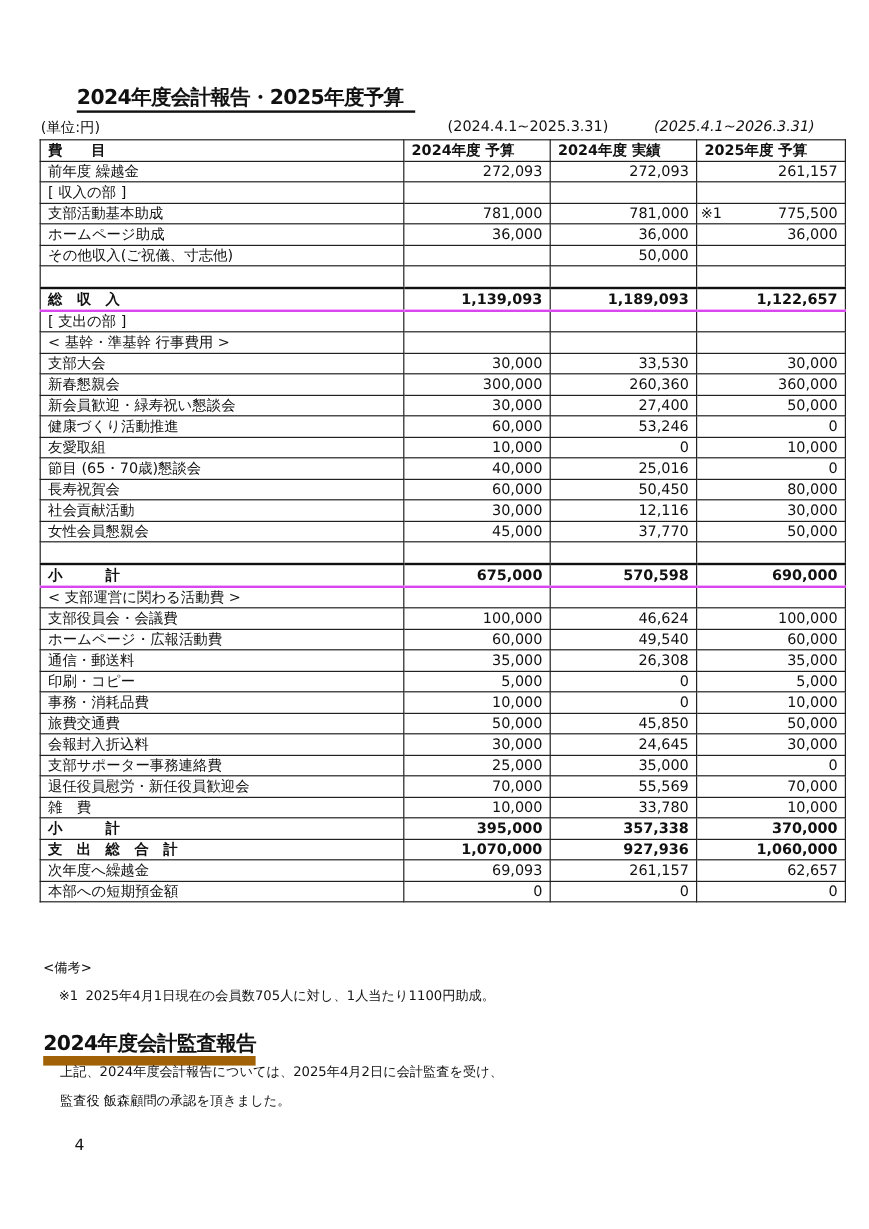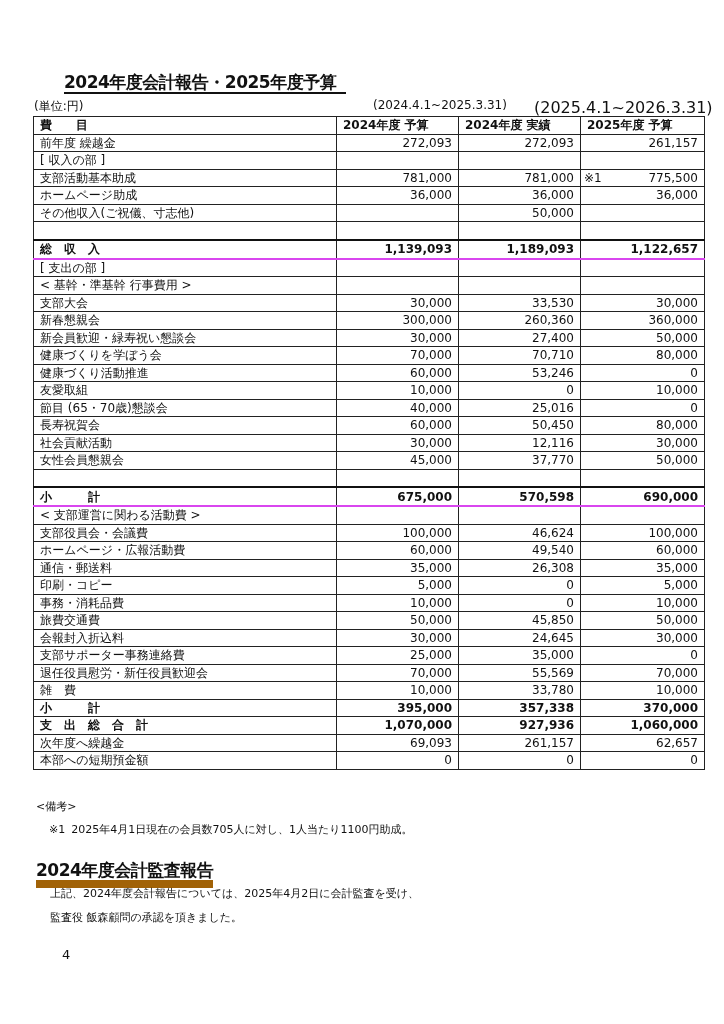--- a/index.html
+++ b/index.html
@@ -8,21 +8,21 @@
       font-family: "DejaVu Sans", "Liberation Sans", sans-serif;
       color: #111111;
     }
     .title {
       position: absolute; left: 36px; top: 72px;
       font-size: 17px; font-weight: bold; letter-spacing: -0.5px;
       border-bottom: 2px solid #111; padding-right: 10px; line-height: 20px; margin-left: 28px;
     }
     .unit { position: absolute; left: 34px; top: 98px; font-size: 12px; }
     .period1 { position: absolute; left: 373px; top: 98px; font-size: 12px; }
-    .period2 { position: absolute; left: 534px; top: 98px; font-size: 16px; }
+    .period2 { position: absolute; left: 545px; top: 98px; font-size: 12px; font-style: italic; }
     table.report {
       position: absolute; left: 33px; top: 116px;
       border-collapse: collapse; width: 671px; table-layout: fixed;
       font-size: 12px;
     }
     table.report td {
       border: 1px solid #222; height: 16.5px; padding: 0 6px; line-height: 16px;
       white-space: nowrap; overflow: hidden;
     }
     col.c0 { width: 303px; }
@@ -138,26 +138,20 @@
         <td class="num">260,360</td>
         <td class="num">360,000</td>
       </tr>
       <tr>
         <td class="lbl">新会員歓迎・緑寿祝い懇談会</td>
         <td class="num">30,000</td>
         <td class="num">27,400</td>
         <td class="num">50,000</td>
       </tr>
       <tr>
-        <td class="lbl">健康づくりを学ぼう会</td>
-        <td class="num">70,000</td>
-        <td class="num">70,710</td>
-        <td class="num">80,000</td>
-      </tr>
-      <tr>
         <td class="lbl">健康づくり活動推進</td>
         <td class="num">60,000</td>
         <td class="num">53,246</td>
         <td class="num">0</td>
       </tr>
       <tr>
         <td class="lbl">友愛取組</td>
         <td class="num">10,000</td>
         <td class="num">0</td>
         <td class="num">10,000</td>

